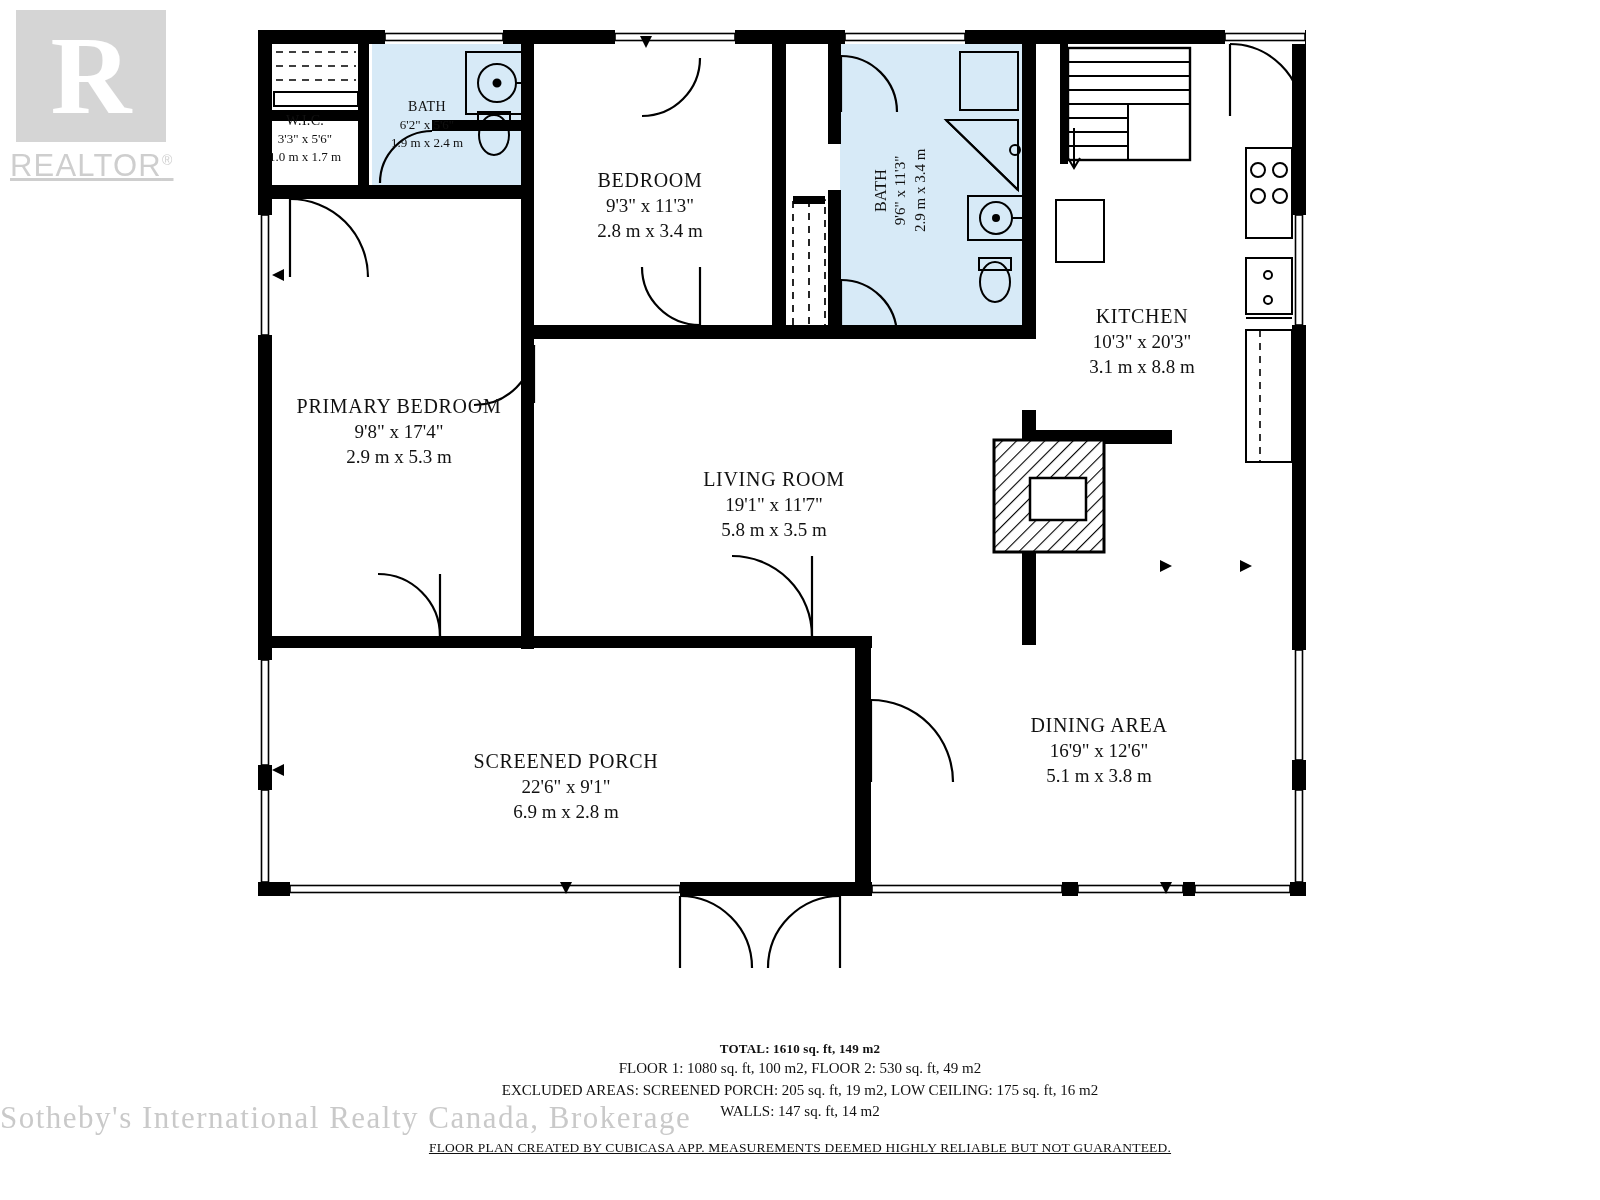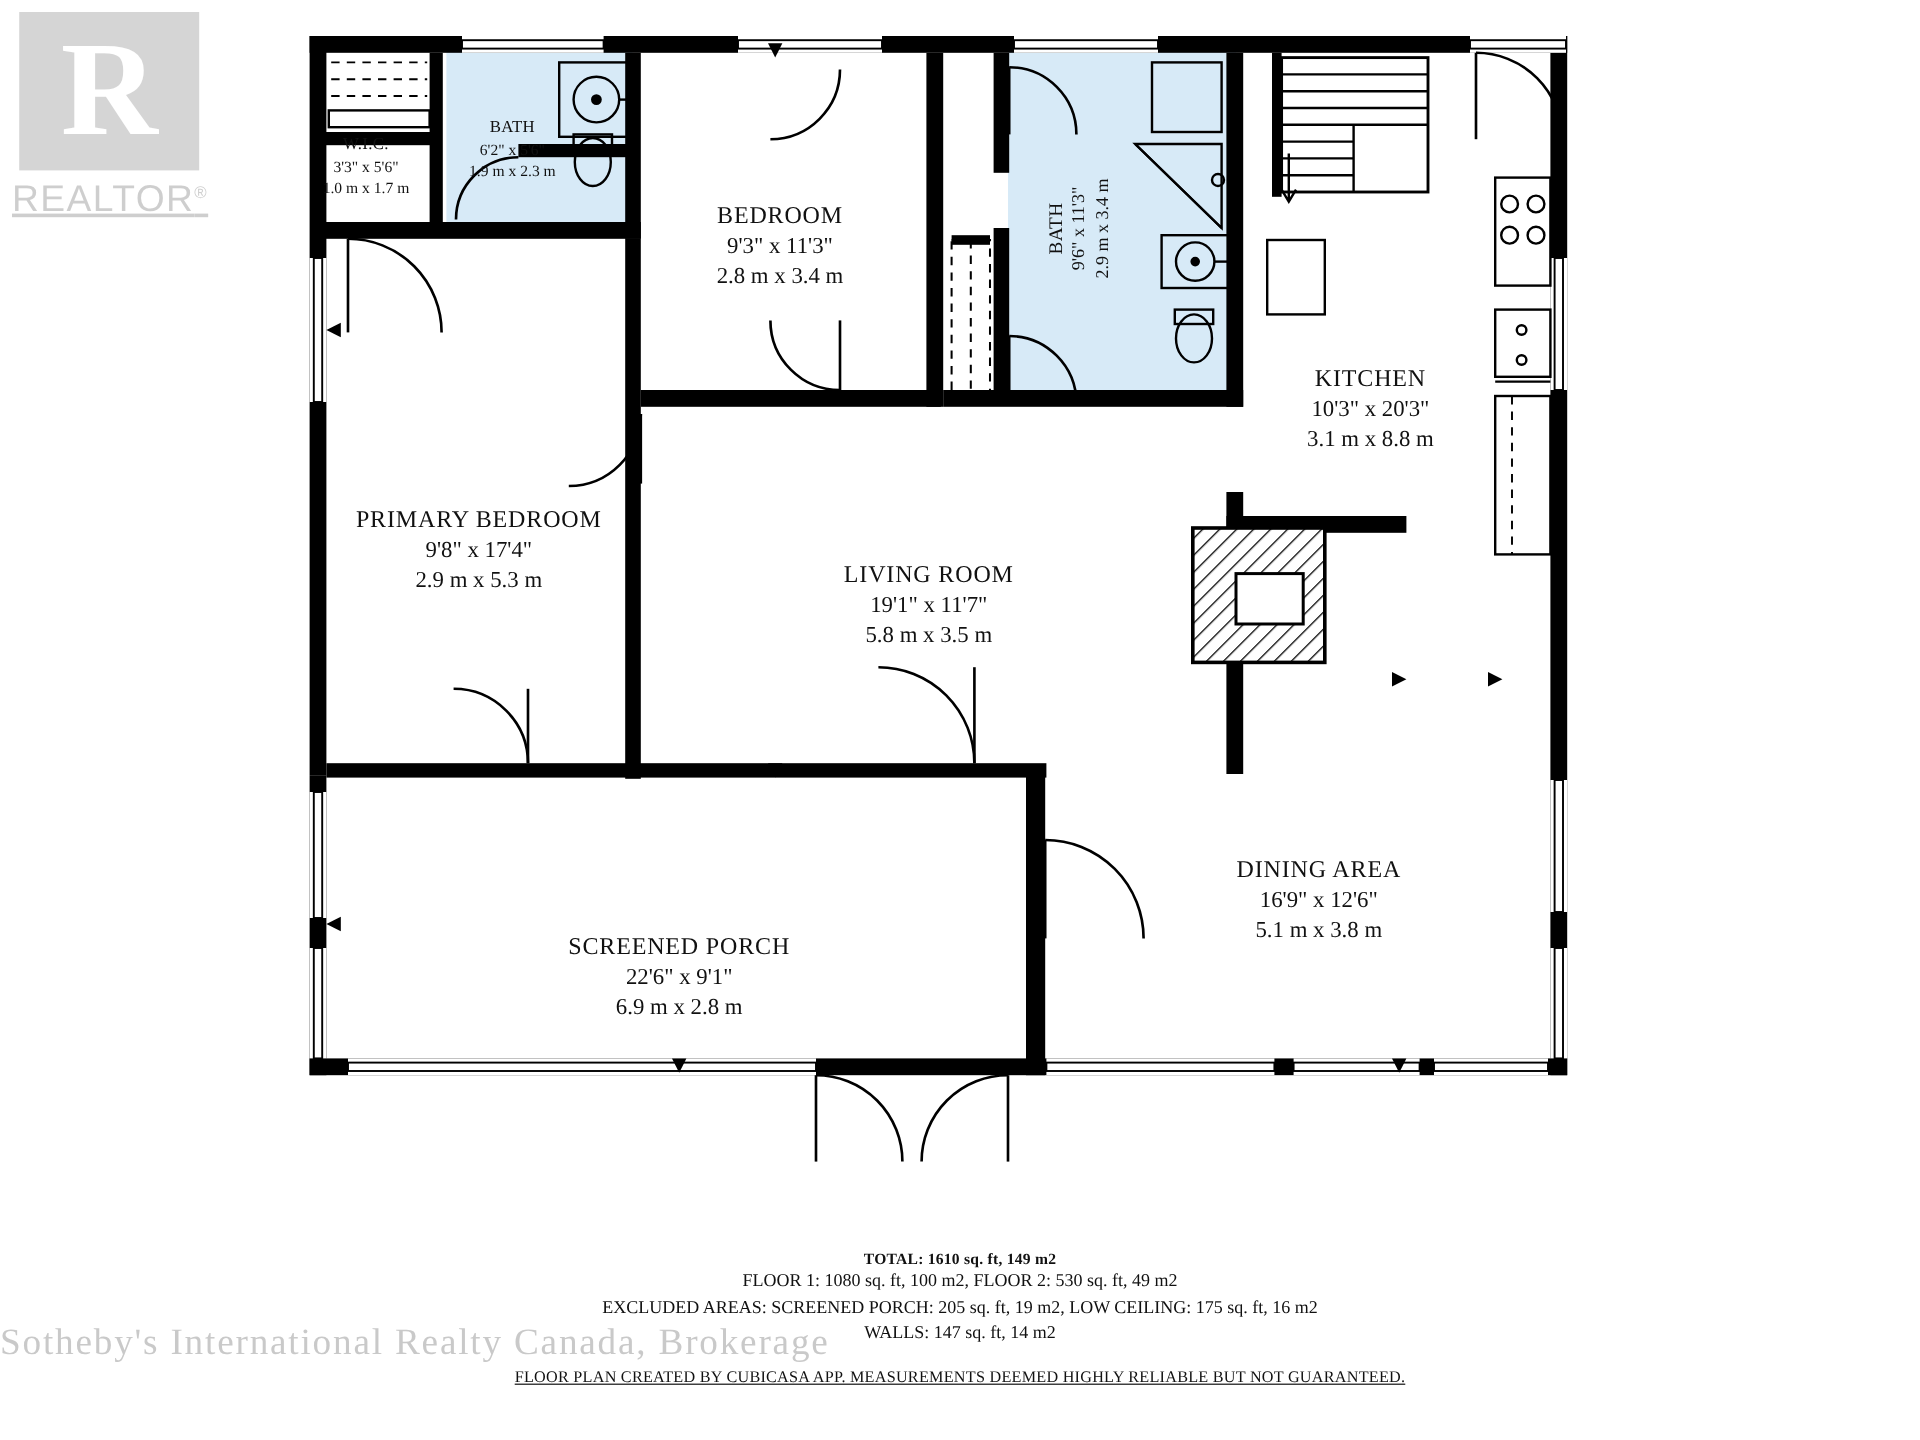--- a/index.html
+++ b/index.html
@@ -342,60 +342,60 @@
 
 <div class="room-label tiny" style="left:205px; top:112px; width:200px;">
   <div class="rname">W.I.C.</div>
   <div class="rdim">3'3" x 5'6"</div>
   <div class="rdim">1.0 m x 1.7 m</div>
 </div>
 
 <div class="room-label tiny" style="left:327px; top:98px; width:200px;">
   <div class="rname">BATH</div>
   <div class="rdim">6'2" x 5'6"</div>
-  <div class="rdim">1.9 m x 2.3 m</div>
+  <div class="rdim">1.9 m x 2.4 m</div>
 </div>
 
 <div class="room-label" style="left:550px; top:167px; width:200px;">
   <div class="rname">BEDROOM</div>
   <div class="rdim">9'3" x 11'3"</div>
   <div class="rdim">2.8 m x 3.4 m</div>
 </div>
 
 <div class="room-label vertical small" style="left:800px; top:160px; width:200px;">
   <div class="rname">BATH</div>
   <div class="rdim">9'6" x 11'3"</div>
   <div class="rdim">2.9 m x 3.4 m</div>
 </div>
 
 <div class="room-label" style="left:1040px; top:303px; width:204px;">
   <div class="rname">KITCHEN</div>
   <div class="rdim">10'3" x 20'3"</div>
   <div class="rdim">3.1 m x 8.8 m</div>
 </div>
 
-<div class="room-label" style="left:280px; top:393px; width:238px;margin-top:27px;">
+<div class="room-label" style="left:280px; top:393px; width:238px;">
   <div class="rname">PRIMARY BEDROOM</div>
   <div class="rdim">9'8" x 17'4"</div>
   <div class="rdim">2.9 m x 5.3 m</div>
 </div>
 
 <div class="room-label" style="left:672px; top:466px; width:204px;">
   <div class="rname">LIVING ROOM</div>
   <div class="rdim">19'1" x 11'7"</div>
   <div class="rdim">5.8 m x 3.5 m</div>
 </div>
 
 <div class="room-label" style="left:997px; top:712px; width:204px;">
   <div class="rname">DINING AREA</div>
   <div class="rdim">16'9" x 12'6"</div>
   <div class="rdim">5.1 m x 3.8 m</div>
 </div>
 
-<div class="room-label" style="left:462px; top:776px; width:208px;">
+<div class="room-label" style="left:462px; top:748px; width:208px;">
   <div class="rname">SCREENED PORCH</div>
   <div class="rdim">22'6" x 9'1"</div>
   <div class="rdim">6.9 m x 2.8 m</div>
 </div>
 
 <div id="footer">
   <div class="total">TOTAL: 1610 sq. ft, 149 m2</div>
   <div class="line">FLOOR 1: 1080 sq. ft, 100 m2, FLOOR 2: 530 sq. ft, 49 m2</div>
   <div class="line">EXCLUDED AREAS: SCREENED PORCH: 205 sq. ft, 19 m2, LOW CEILING: 175 sq. ft, 16 m2</div>
   <div class="line">WALLS: 147 sq. ft, 14 m2</div>

